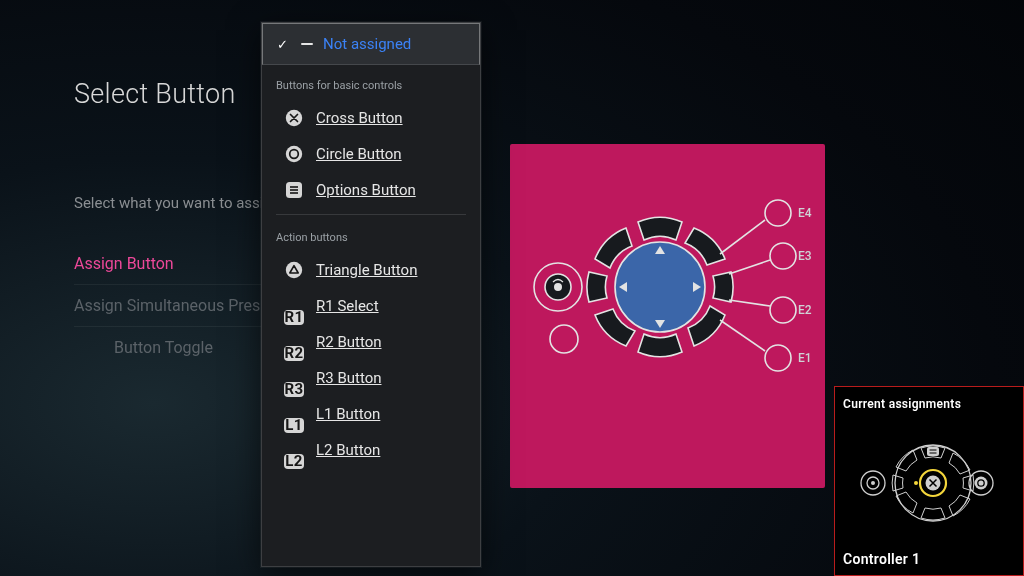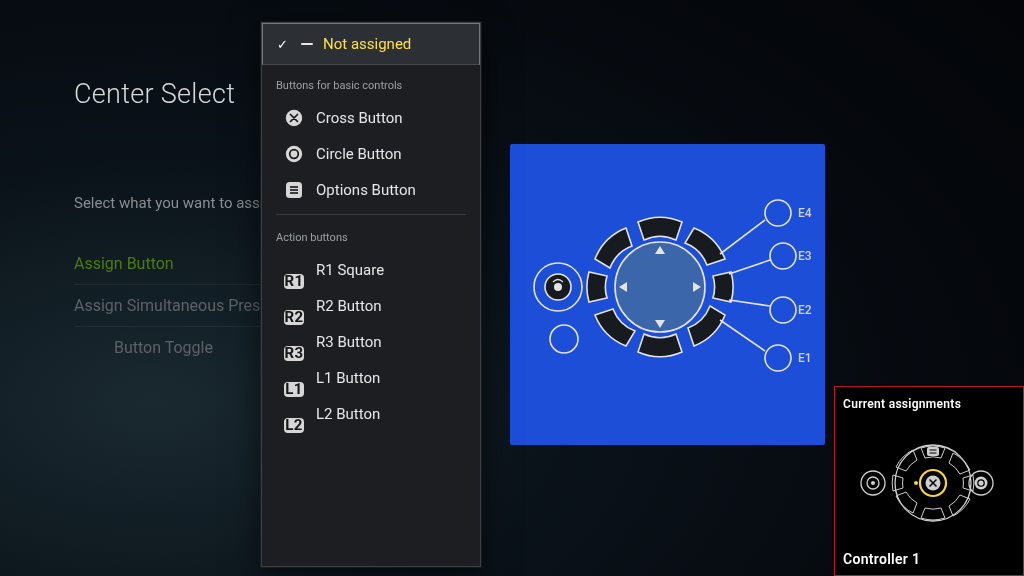--- a/index.html
+++ b/index.html
@@ -35,21 +35,21 @@
     position: absolute;
     top: 165px;
     width: 280px;
   }
   .left-opt {
     font-size: 16px;
     padding: 11px 0;
     border-bottom: 1px solid rgba(255,255,255,0.06);
     color: #5b6268;
   }
-  .left-opt.active { color: #4d7c0f; }
+  .left-opt.active { color: #ec4899; }
   .left-opt:last-child { border-bottom: none; margin-left: 40px; }
 
   
   .dropdown {
     position: absolute;
     left: 261px;
     top: 22px;
     width: 220px;
     height: 545px;
     background: #1c1e21;
@@ -64,61 +64,61 @@
     border-bottom: 1px solid rgba(255,255,255,0.12);
     display: flex;
     align-items: center;
     padding: 0 14px;
     gap: 10px;
   }
   .dd-selected .check { width: 14px; font-size: 13px; color: #fff; }
   .dd-selected .minus {
     width: 12px; height: 2px; background: #e6e6e6; border-radius: 1px;
   }
-  .dd-selected .lbl { font-size: 15px; color: #fde047; white-space: nowrap; }
+  .dd-selected .lbl { font-size: 15px; color: #3b82f6; white-space: nowrap; }
 
   .dd-group-title {
     font-size: 11px;
     color: #9aa0a5;
     padding: 14px 14px 8px 14px;
   }
   .dd-sep {
     height: 1px; background: rgba(255,255,255,0.12);
     margin: 6px 14px 2px 14px;
   }
   .dd-item {
     display: flex;
     align-items: center;
     padding: 8px 14px 8px 22px;
     gap: 12px;
     cursor: default;
   }
-  .dd-item .lbl { font-size: 15px; color: #e6e6e6; white-space: nowrap; }
+  .dd-item .lbl { font-size: 15px; color: #e6e6e6; white-space: nowrap; text-decoration: underline; }
 
   .ico {
     width: 20px; height: 20px; flex: 0 0 20px;
     display: flex; align-items: center; justify-content: center;
   }
   .ico svg { display: block; }
   .pill {
     width: 22px; height: 15px; border-radius: 4px; background: #d6d6d6;
     color: #161616; font-size: 15px; font-weight: 700;
     display: flex; align-items: center; justify-content: center;
     letter-spacing: 0.3px;
     margin-top: 22px;
   }
 
   
   .diagram-panel {
     position: absolute;
     left: 510px;
     top: 144px;
     width: 315px;
-    height: 301px;
-    background: #1d4ed8;
+    height: 344px;
+    background: #be185d;
     border-radius: 2px;
   }
 
   
   .current-panel {
     position: absolute;
     right: 0;
     bottom: 0;
     width: 190px;
     height: 190px;
@@ -144,21 +144,21 @@
     position: absolute;
     font-size: 12px;
     color: #cfd2d5;
     font-weight: 500;
   }
 </style>
 </head>
 <body>
 
 <div class="left-panel">
-  <div class="page-title">Center Select</div>
+  <div class="page-title">Select Button</div>
   <div class="page-subtitle">Select what you want to assign to this button.</div>
   <div class="left-options">
     <div class="left-opt active"><span>Assign Button</span></div>
     <div class="left-opt"><span>Assign Simultaneous Press</span></div>
     <div class="left-opt"><span>Button Toggle</span></div>
   </div>
 </div>
 
 <div class="diagram-panel">
   <svg width="315" height="286" viewBox="0 0 315 286">
@@ -245,23 +245,32 @@
         </svg>
     </span>
     <span class="lbl">Options Button</span>
   </div>
 
   <div class="dd-sep"></div>
   <div class="dd-group-title">Action buttons</div>
 
   <div class="dd-item">
     <span class="ico">
+      <svg width="18" height="18" viewBox="0 0 18 18">
+          <circle cx="9" cy="9" r="8.2" fill="#d6d6d6"></circle>
+          <polygon points="9,4.6 13.2,12 4.8,12" fill="none" stroke="#161616" stroke-width="1.6" stroke-linejoin="round"></polygon>
+        </svg>
+    </span>
+    <span class="lbl">Triangle Button</span>
+  </div>
+  <div class="dd-item">
+    <span class="ico">
         <span class="pill">R1</span>
       </span>
-    <span class="lbl">R1 Square</span>
+    <span class="lbl">R1 Select</span>
   </div>
   <div class="dd-item">
     <span class="ico">
         <span class="pill">R2</span>
       </span>
     <span class="lbl">R2 Button</span>
   </div>
   <div class="dd-item">
     <span class="ico">
         <span class="pill">R3</span>

